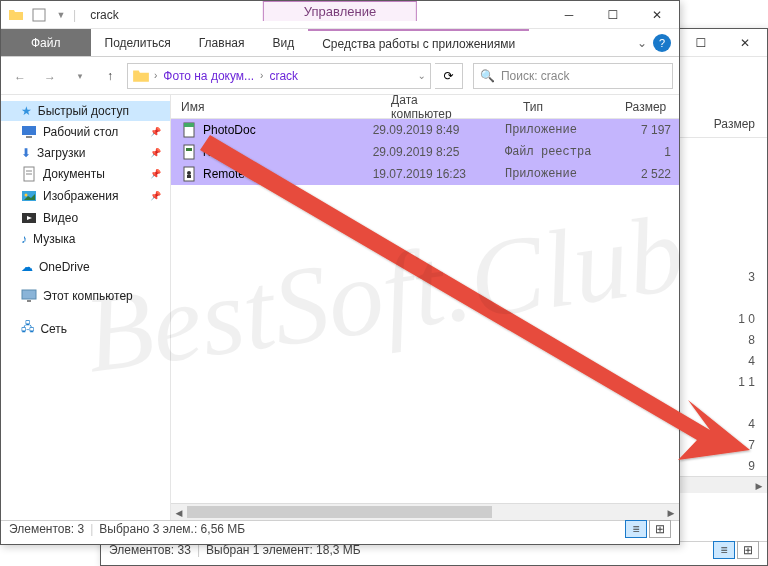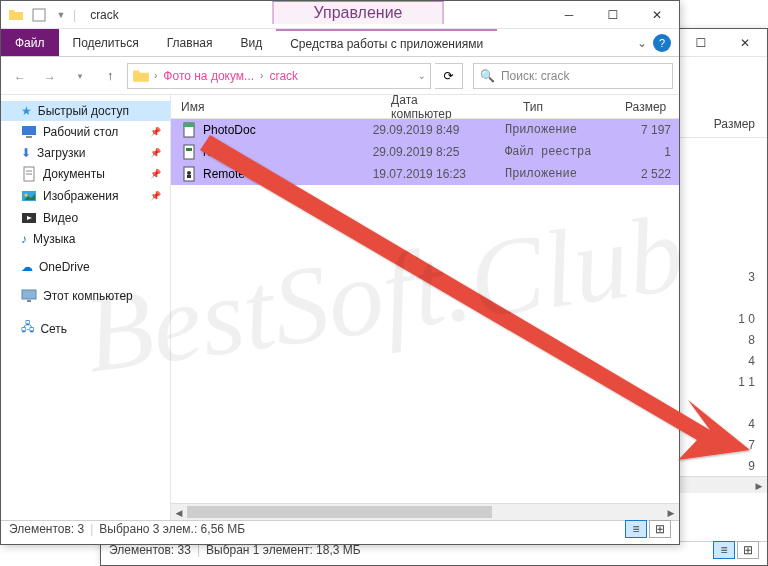--- a/index.html
+++ b/index.html
@@ -7,38 +7,38 @@
 
 .window { position: absolute; background: #fff; border: 1px solid #5a5a5a; box-shadow: 2px 2px 8px rgba(0,0,0,0.2); }
 .win-front { left: 0; top: 0; width: 680px; height: 545px; z-index: 2; }
 .win-back { left: 100px; top: 28px; width: 668px; height: 538px; z-index: 1; }
 
 .titlebar { height: 28px; background: #fff; display: flex; align-items: center; border-bottom: 1px solid #e5e5e5; }
 .tb-icon { width: 18px; height: 18px; margin-left: 6px; display: flex; align-items: center; justify-content: center; }
 .qat { display: flex; align-items: center; gap: 2px; margin-left: 4px; }
 .qat-btn { width: 20px; height: 20px; display: flex; align-items: center; justify-content: center; }
 .tb-title { margin-left: 14px; color: #333; }
-.tb-mgmt { position: absolute; left: 50%; transform: translateX(-50%); top: 4px; color: #7a3e7a; font-size: 16px; margin-left: 18px; }
+.tb-mgmt { position: absolute; left: 50%; transform: translateX(-50%); top: 4px; color: #7a3e7a; font-size: 13px; }
 .tb-mgmt-box { border: 1px solid #c080c0; border-bottom: none; padding: 2px 40px; top: 0; background: #faf0fa; }
 .win-controls { margin-left: auto; display: flex; }
 .win-btn { width: 44px; height: 28px; display: flex; align-items: center; justify-content: center; color: #333; }
 
 .ribbon { height: 28px; background: #fff; display: flex; align-items: stretch; border-bottom: 1px solid #d0d0d0; }
-.rb-file { background: #701a75; color: #fff; padding: 0 14px; display: flex; align-items: center; }
+.rb-file { background: #737373; color: #fff; padding: 0 30px; display: flex; align-items: center; }
 .rb-tab { padding: 0 14px; display: flex; align-items: center; color: #333; }
 .rb-tab.ctx { border-top: 2px solid #c080c0; }
 .rb-right { margin-left: auto; display: flex; align-items: center; gap: 6px; padding-right: 8px; }
 .rb-help { width: 18px; height: 18px; border-radius: 50%; background: #1979ca; color: #fff; display: flex; align-items: center; justify-content: center; font-size: 11px; }
 
 .addrbar { height: 38px; display: flex; align-items: center; padding: 4px 6px; gap: 4px; border-bottom: 1px solid #e5e5e5; }
 .nav-btn { width: 26px; height: 26px; display: flex; align-items: center; justify-content: center; color: #888; }
 .nav-btn.enabled { color: #333; }
 .breadcrumb { flex: 1; height: 26px; border: 1px solid #ccc; display: flex; align-items: center; padding: 0 4px; gap: 4px; }
 .bc-icon { width: 18px; height: 18px; }
-.bc-seg { color: #ec4899; padding: 0 2px; }
+.bc-seg { color: #6d28d9; padding: 0 2px; }
 .bc-chev { color: #777; font-size: 10px; }
 .refresh-btn { width: 28px; height: 26px; border: 1px solid #ccc; border-left: none; display: flex; align-items: center; justify-content: center; margin-right: 6px; }
 .searchbox { width: 200px; height: 26px; border: 1px solid #ccc; display: flex; align-items: center; padding: 0 6px; color: #888; gap: 6px; }
 
 .content { display: flex; height: calc(100% - 28px - 28px - 38px - 24px); }
 .sidebar { width: 170px; border-right: 1px solid #e5e5e5; padding: 6px 0; overflow: hidden; }
 .nav-item { display: flex; align-items: center; padding: 3px 8px 3px 20px; gap: 6px; color: #222; }
 .nav-item.active { background: #cce8ff; }
 .nav-item .pin { margin-left: auto; color: #888; font-size: 9px; }
 .nav-group { margin-bottom: 8px; }

